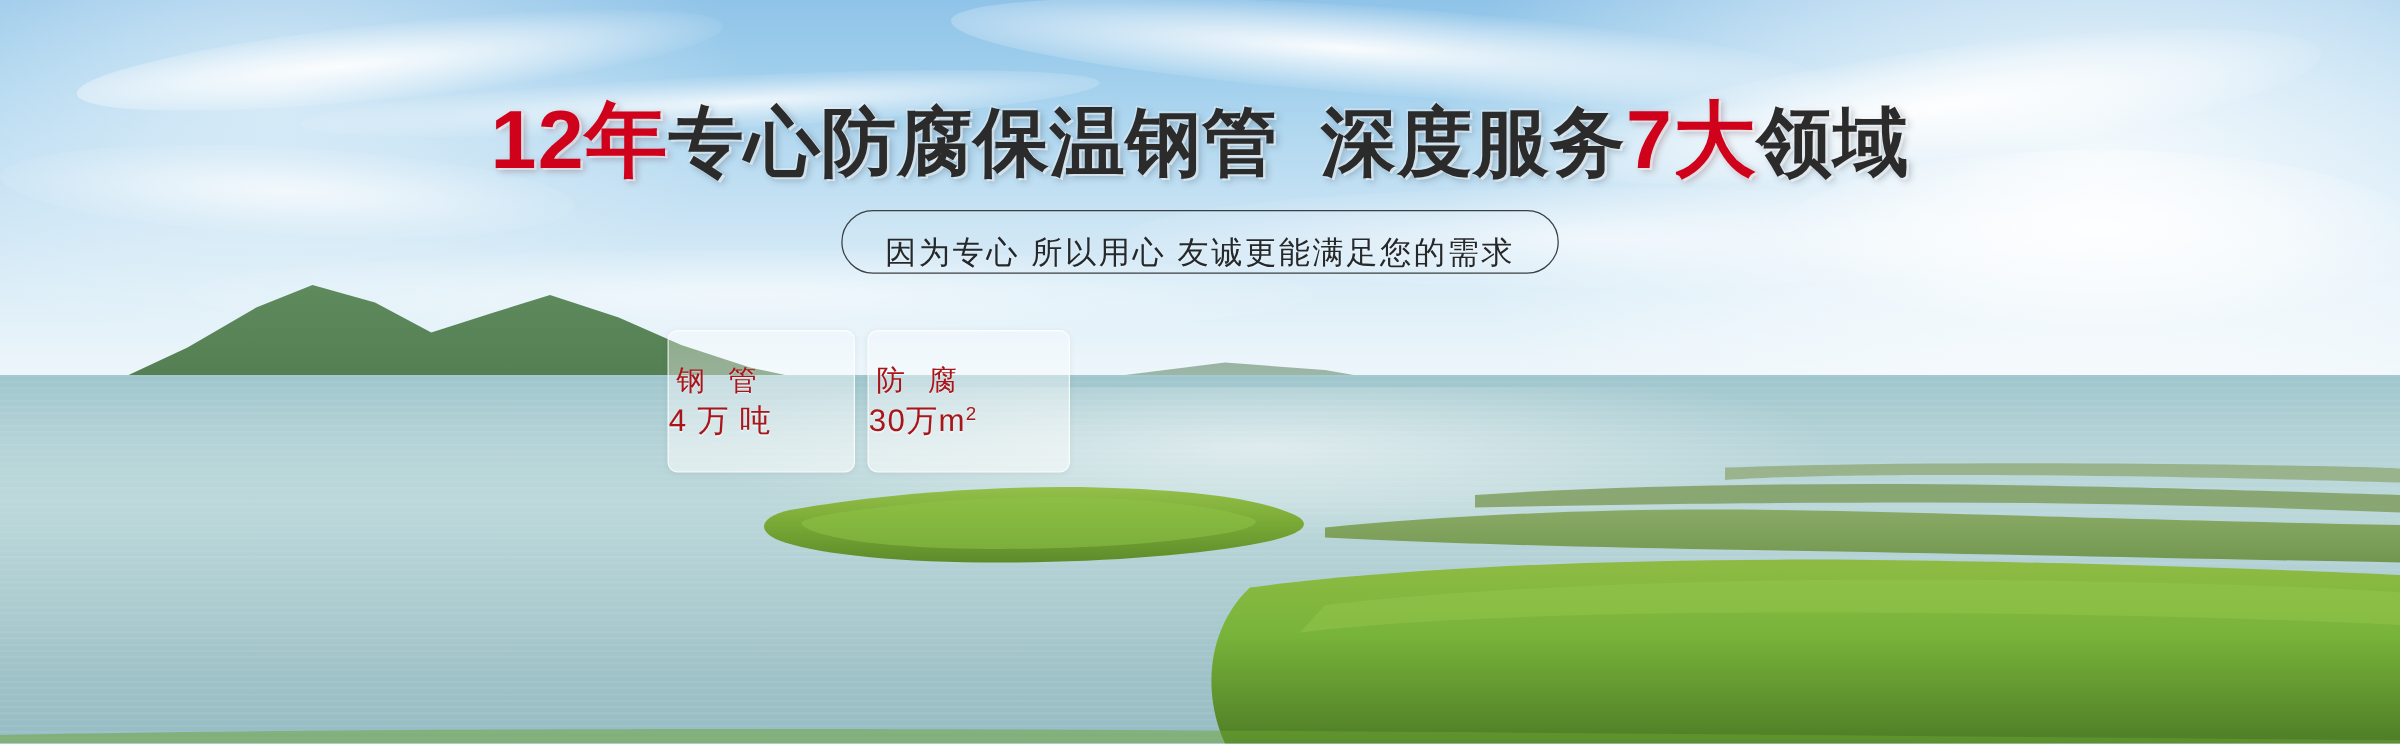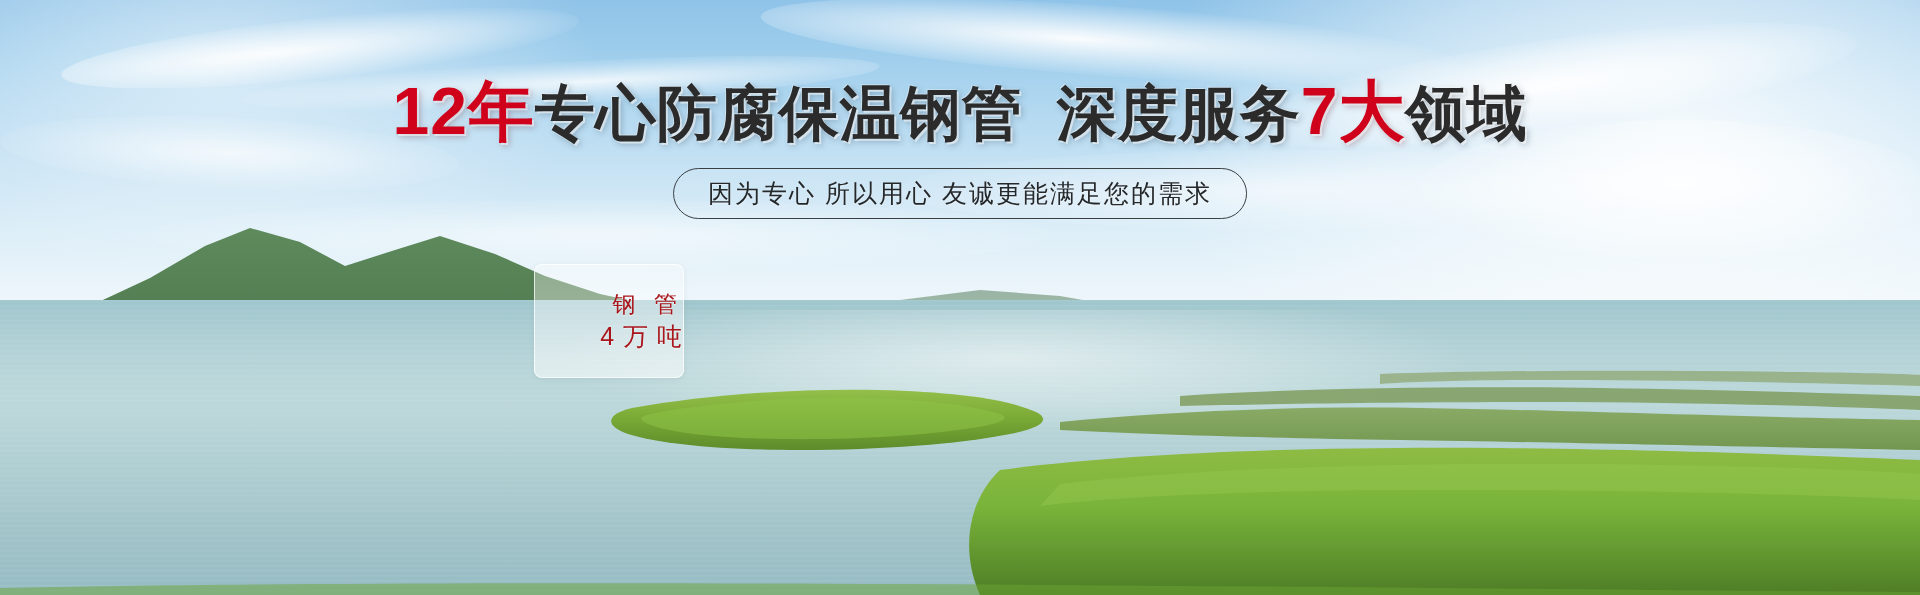--- a/index.html
+++ b/index.html
@@ -130,21 +130,21 @@
        2px 2px 0 rgba(255,255,255,.50),
        3px 3px 6px rgba(90,10,20,.28);
   }
   .headline .gap{display:inline-block;width:34px;}
 
   .subtitle-pill{
     position:absolute; left:50%; top:168px;
     transform:translateX(-50%);
     height:49px;
     padding:0 34px;
-    display:flex; align-items:center; justify-content:center;
+    display:flex; align-items:flex-end; justify-content:center;
     border:1px solid #3a3f42;
     border-radius:26px;
     font-size:25px;
     letter-spacing:2px;
     color:#25292c;
     white-space:nowrap;
     background:rgba(255,255,255,0.04);
     text-shadow:0 1px 2px rgba(255,255,255,.5);
   }
 
@@ -154,21 +154,21 @@
     display:flex; gap:10px;
     z-index:11;
   }
   .card{
     width:148px; height:112px;
     border-radius:8px;
     border:1px solid rgba(255,255,255,.75);
     background:linear-gradient(180deg, rgba(255,255,255,.32) 0%, rgba(255,255,255,.55) 100%);
     box-shadow:0 1px 6px rgba(0,0,0,.06);
     display:flex; flex-direction:column;
-    align-items:flex-end; justify-content:center;
+    align-items:flex-start; justify-content:center;
   }
   .card .ttl{
     font-size:23px;
     color:#a8161b;
     letter-spacing:6px;
     text-indent:6px;
     font-weight:500;
     text-shadow:0 1px 1px rgba(255,255,255,.55);
   }
   .card .val{
@@ -280,18 +280,22 @@
       <span>因为专心 所以用心  友诚更能满足您的需求</span>
     </div>
 
     <div class="cards">
 
       <div class="card">
         <div class="ttl">钢 管</div>
         <div class="val"><span>4 万 吨</span></div>
       </div>
 
+      <div class="card wide">
+        <div class="ttl">防 腐</div>
+        <div class="val"><span>30万m</span><sup>2</sup></div>
+      </div>
 
 
     </div>
 
   </div>
 </div>
 
 </body></html>

